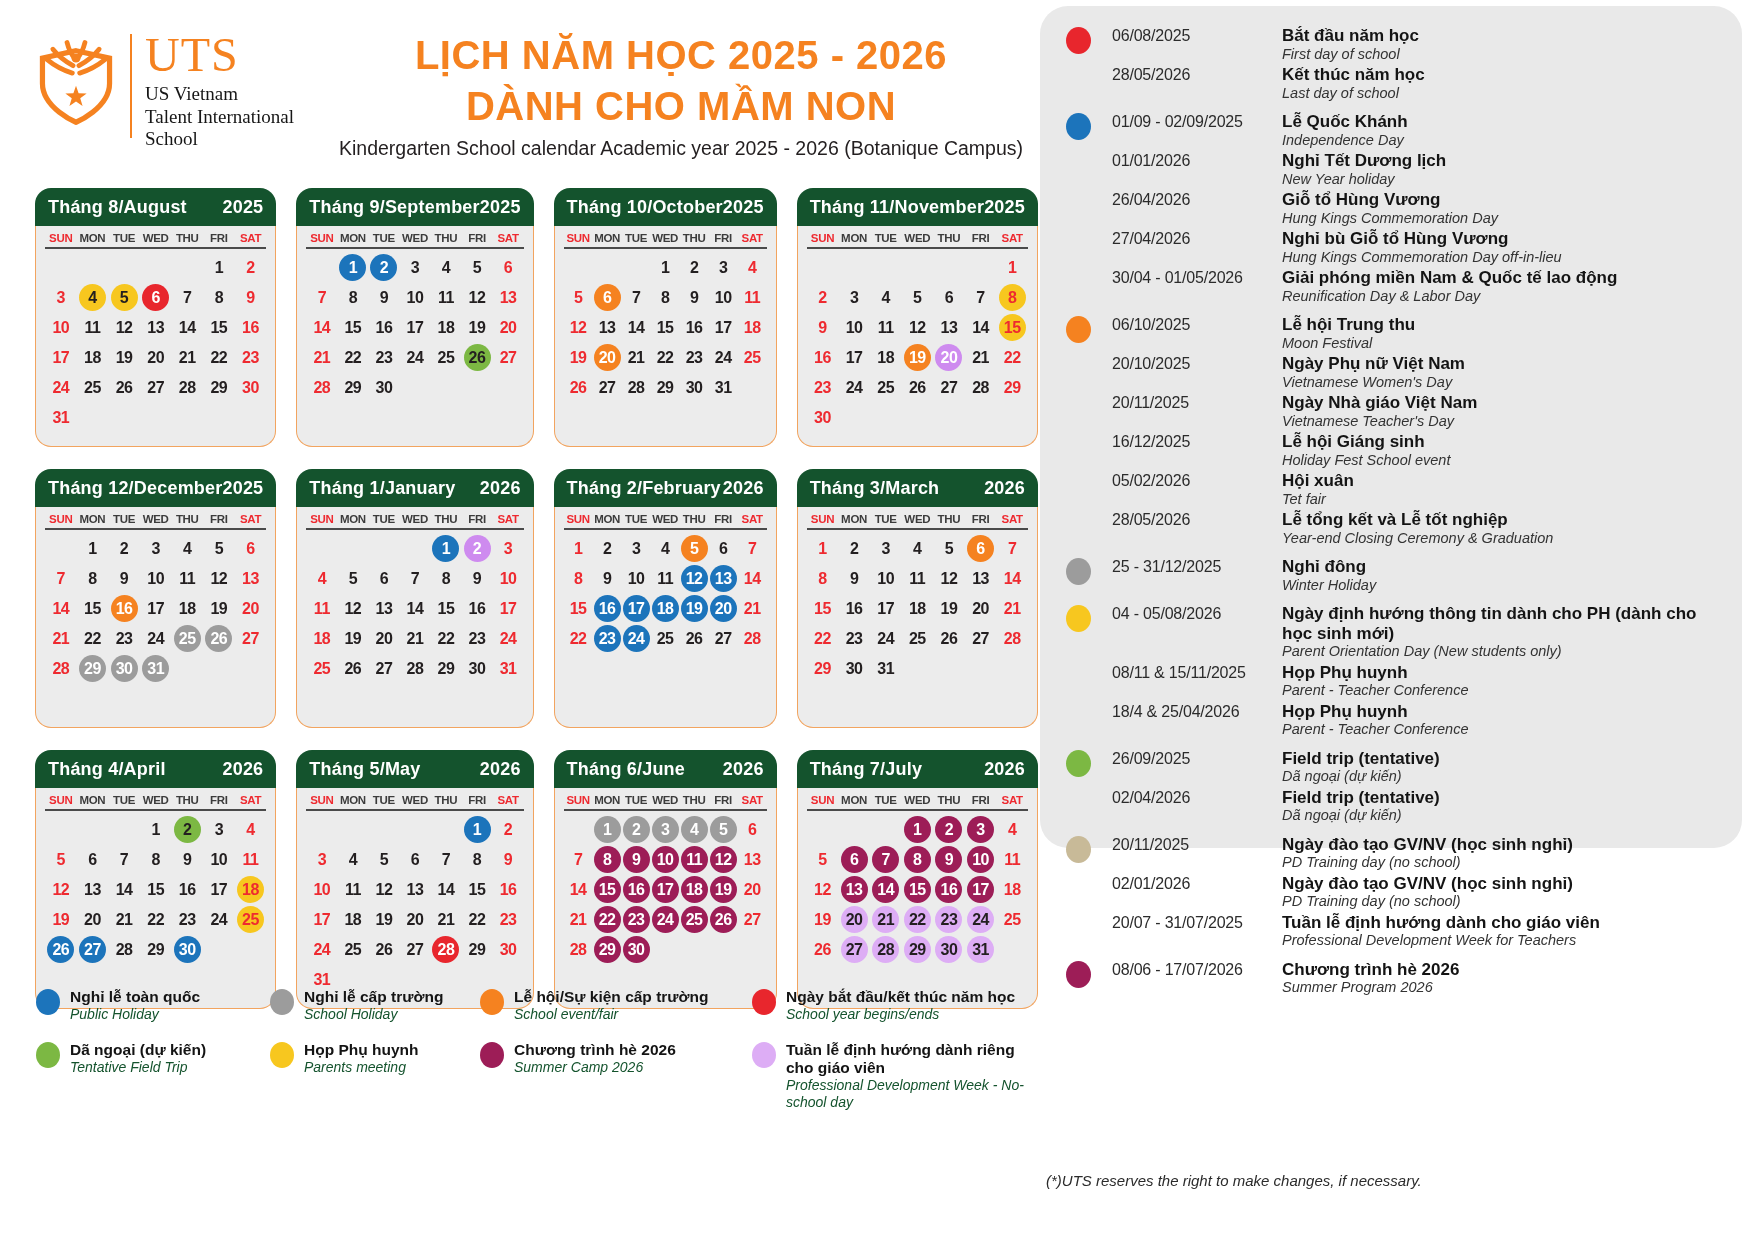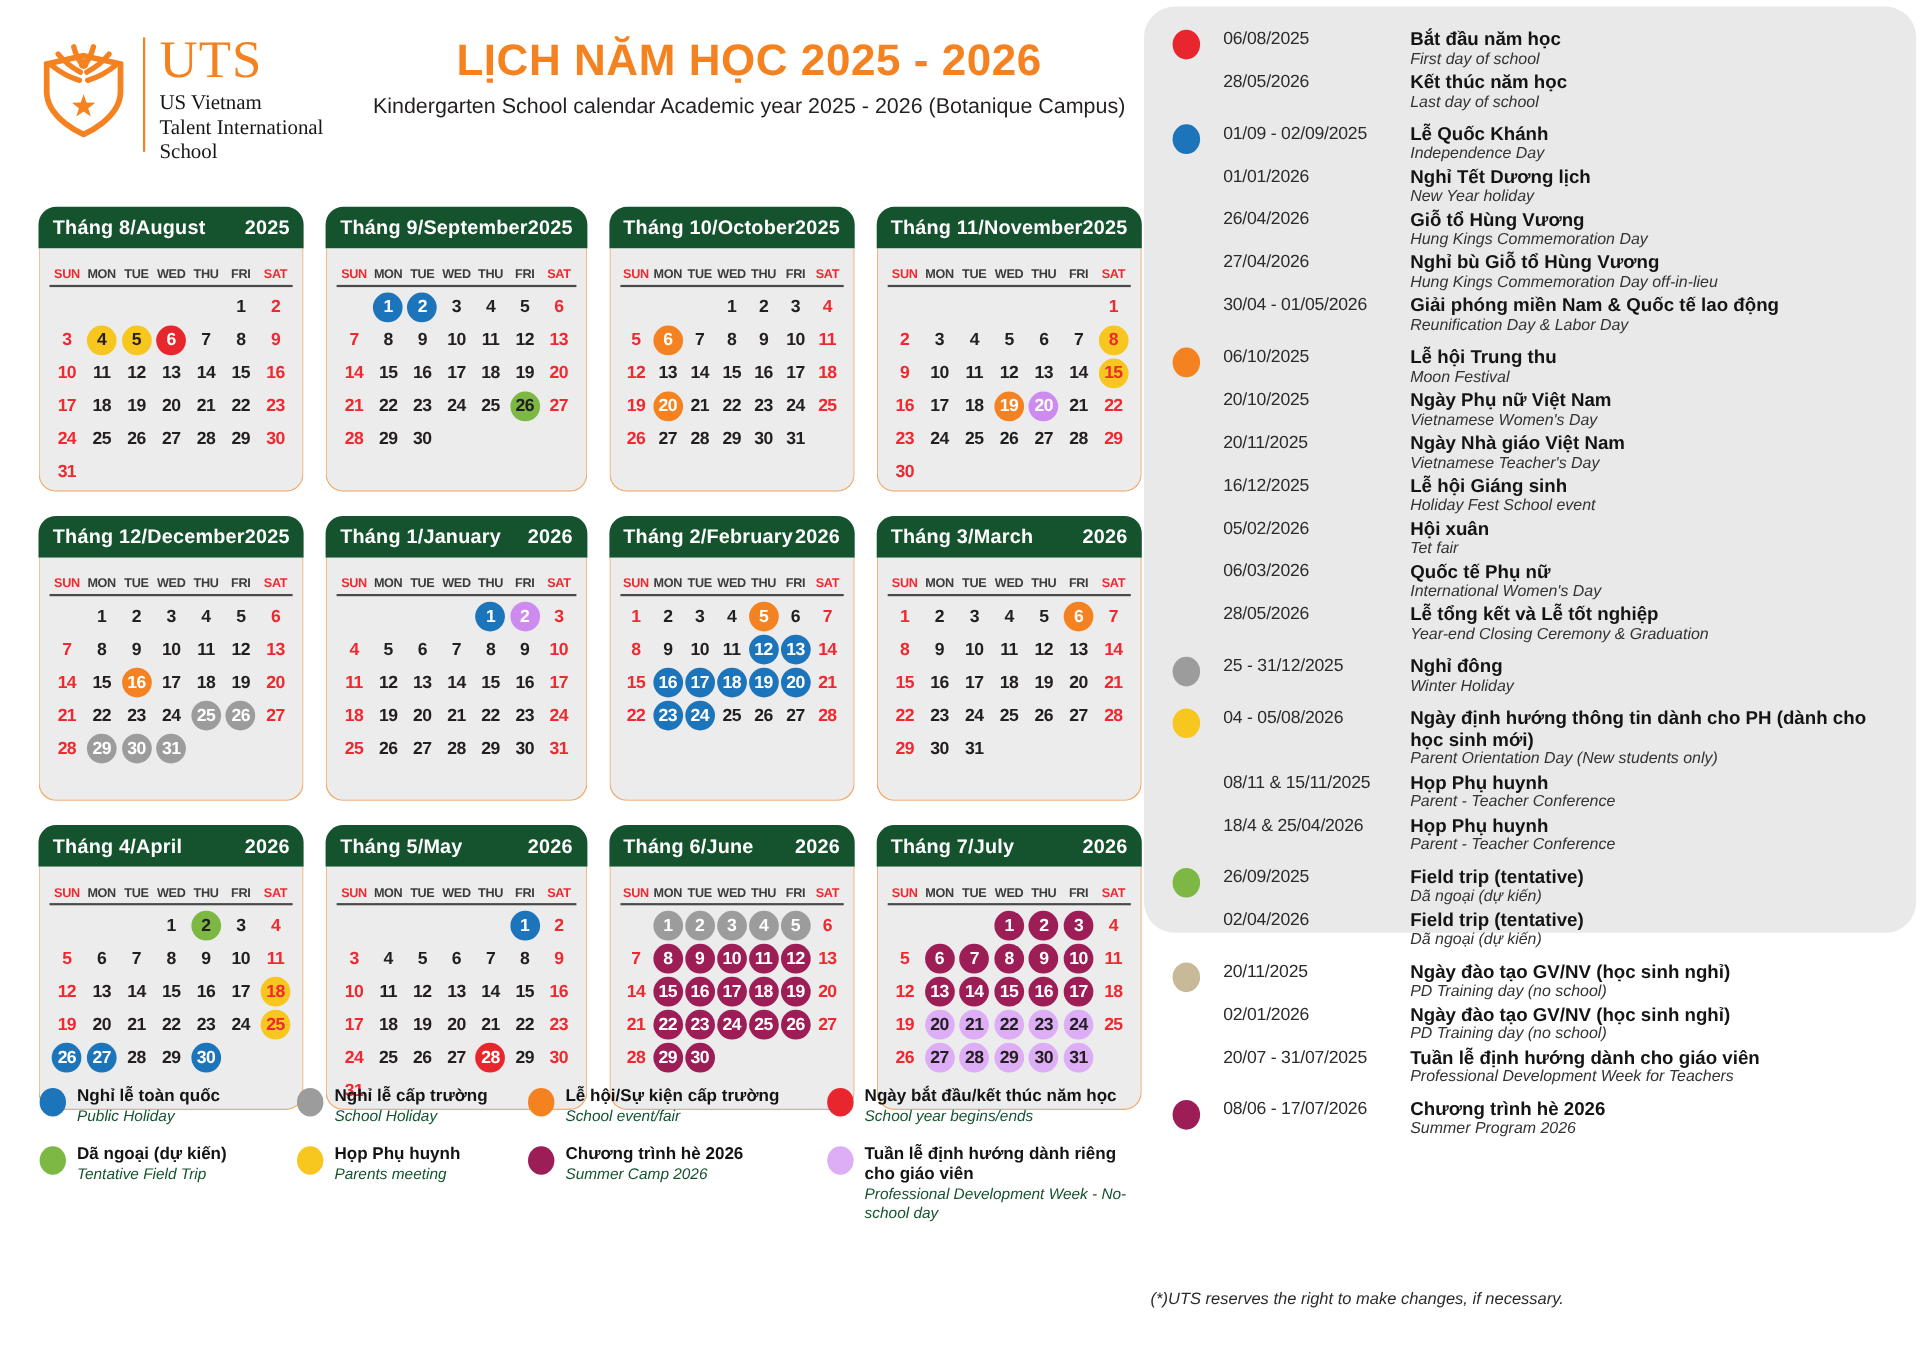--- a/index.html
+++ b/index.html
@@ -21,21 +21,21 @@
   
   .months{position:absolute;left:35px;top:188px;width:990px;display:grid;
           grid-template-columns:repeat(4,1fr);column-gap:20px;row-gap:22px;}
   .month-card{border-radius:17px;}
   .month-head{background:#14532d;border-radius:16px 16px 0 0;display:flex;justify-content:space-between;
               align-items:center;padding:9px 13px 8px;}
   .month-title,.month-year{color:#ffffff;font-weight:700;font-size:18px;letter-spacing:0.2px;white-space:nowrap;}
   .month-body{background:#ececec;border:1.5px solid #f2a45f;border-top:none;border-radius:0 0 16px 16px;
               padding:6px 9px 4px;height:210px;box-sizing:content-box;}
   .dow-row{display:grid;grid-template-columns:repeat(7,1fr);border-bottom:2px solid #4a4a4a;
-           padding-bottom:3px;margin-bottom:4px;margin-top:12px;}
+           padding-bottom:3px;margin-bottom:4px;}
   .dow{text-align:center;font-size:11.5px;font-weight:700;color:#3c3c3c;letter-spacing:-0.3px;}
   .dow.red{color:#ee2a30;}
   .cells{display:grid;grid-template-columns:repeat(7,1fr);row-gap:1px;}
   .cell{height:29px;display:flex;align-items:center;justify-content:center;}
   .num{font-weight:700;font-size:16px;color:#231f20;width:27px;height:27px;line-height:27px;
        text-align:center;border-radius:50%;letter-spacing:-0.5px;}
   .num.red{color:#ee2a30;}
 
   
   .legend{position:absolute;left:36px;top:988px;width:995px;display:grid;
@@ -84,20 +84,21 @@
       <div class="uts">UTS</div>
       <div class="school">
         <div>US Vietnam</div>
         <div>Talent International</div>
         <div>School</div>
       </div>
     </div>
   </div>
   <div class="titles">
     <div class="title">LỊCH NĂM HỌC 2025 - 2026</div>
+    <div class="title">DÀNH CHO MẦM NON</div>
     <div class="subtitle">Kindergarten School calendar Academic year 2025 - 2026 (Botanique Campus)</div>
   </div>
 </div>
 
 <div class="months">
     <div class="month-card">
       <div class="month-head">
         <span class="month-title">Tháng 8/August</span>
         <span class="month-year">2025</span>
       </div>
@@ -1610,27 +1611,20 @@
           </div>
         </div>
         <div class="sb-entry">
           <div class="sb-date">05/02/2026</div>
           <div class="sb-text">
             <div class="sb-name">Hội xuân</div>
             <div class="sb-sub">Tet fair</div>
           </div>
         </div>
         <div class="sb-entry">
-          <div class="sb-date">06/03/2026</div>
-          <div class="sb-text">
-            <div class="sb-name">Quốc tế Phụ nữ</div>
-            <div class="sb-sub">International Women's Day</div>
-          </div>
-        </div>
-        <div class="sb-entry">
           <div class="sb-date">28/05/2026</div>
           <div class="sb-text">
             <div class="sb-name">Lễ tổng kết và Lễ tốt nghiệp</div>
             <div class="sb-sub">Year-end Closing Ceremony &amp; Graduation</div>
           </div>
         </div>
       </div>
     </div>
     <div class="sb-group">
       <div class="sb-dotcol">

